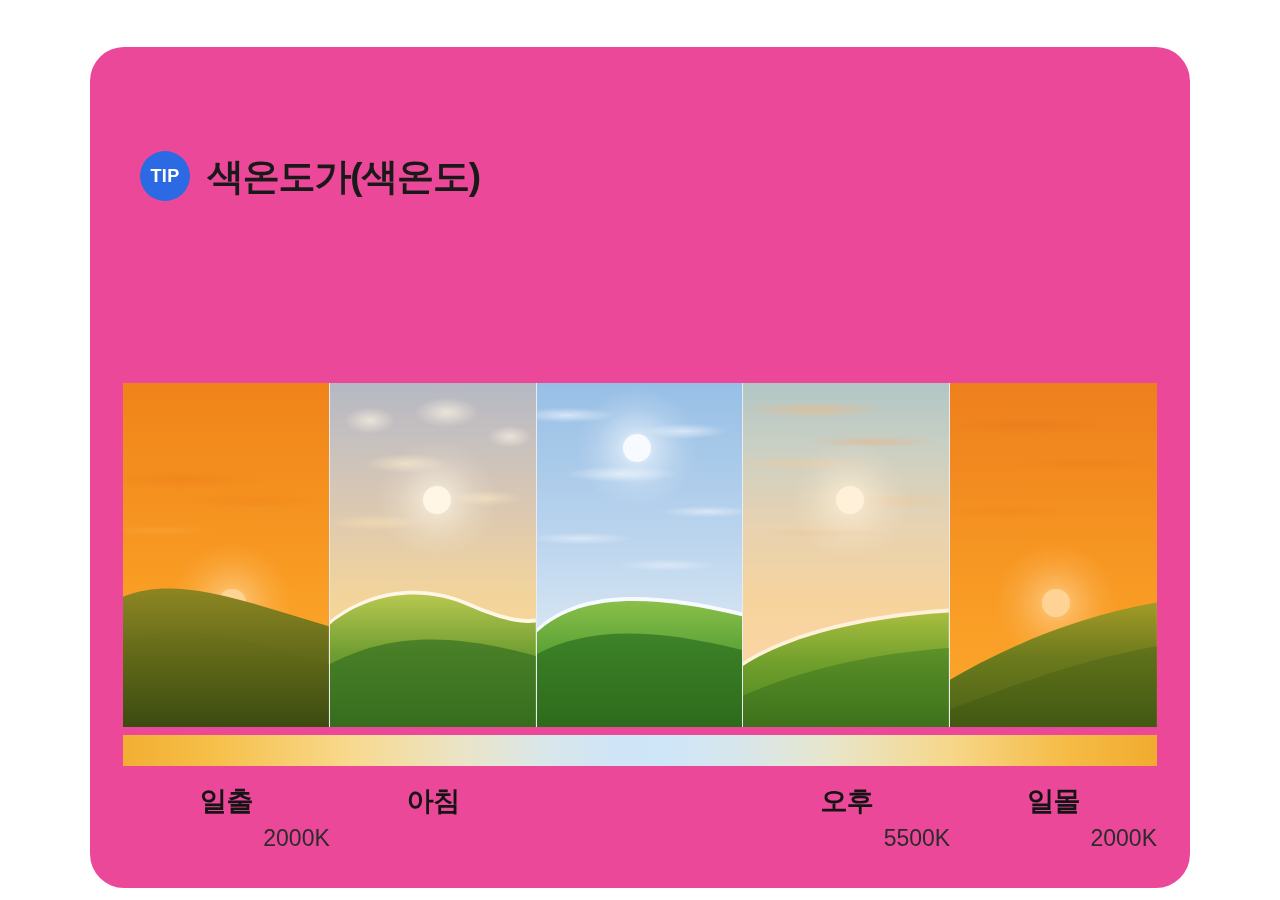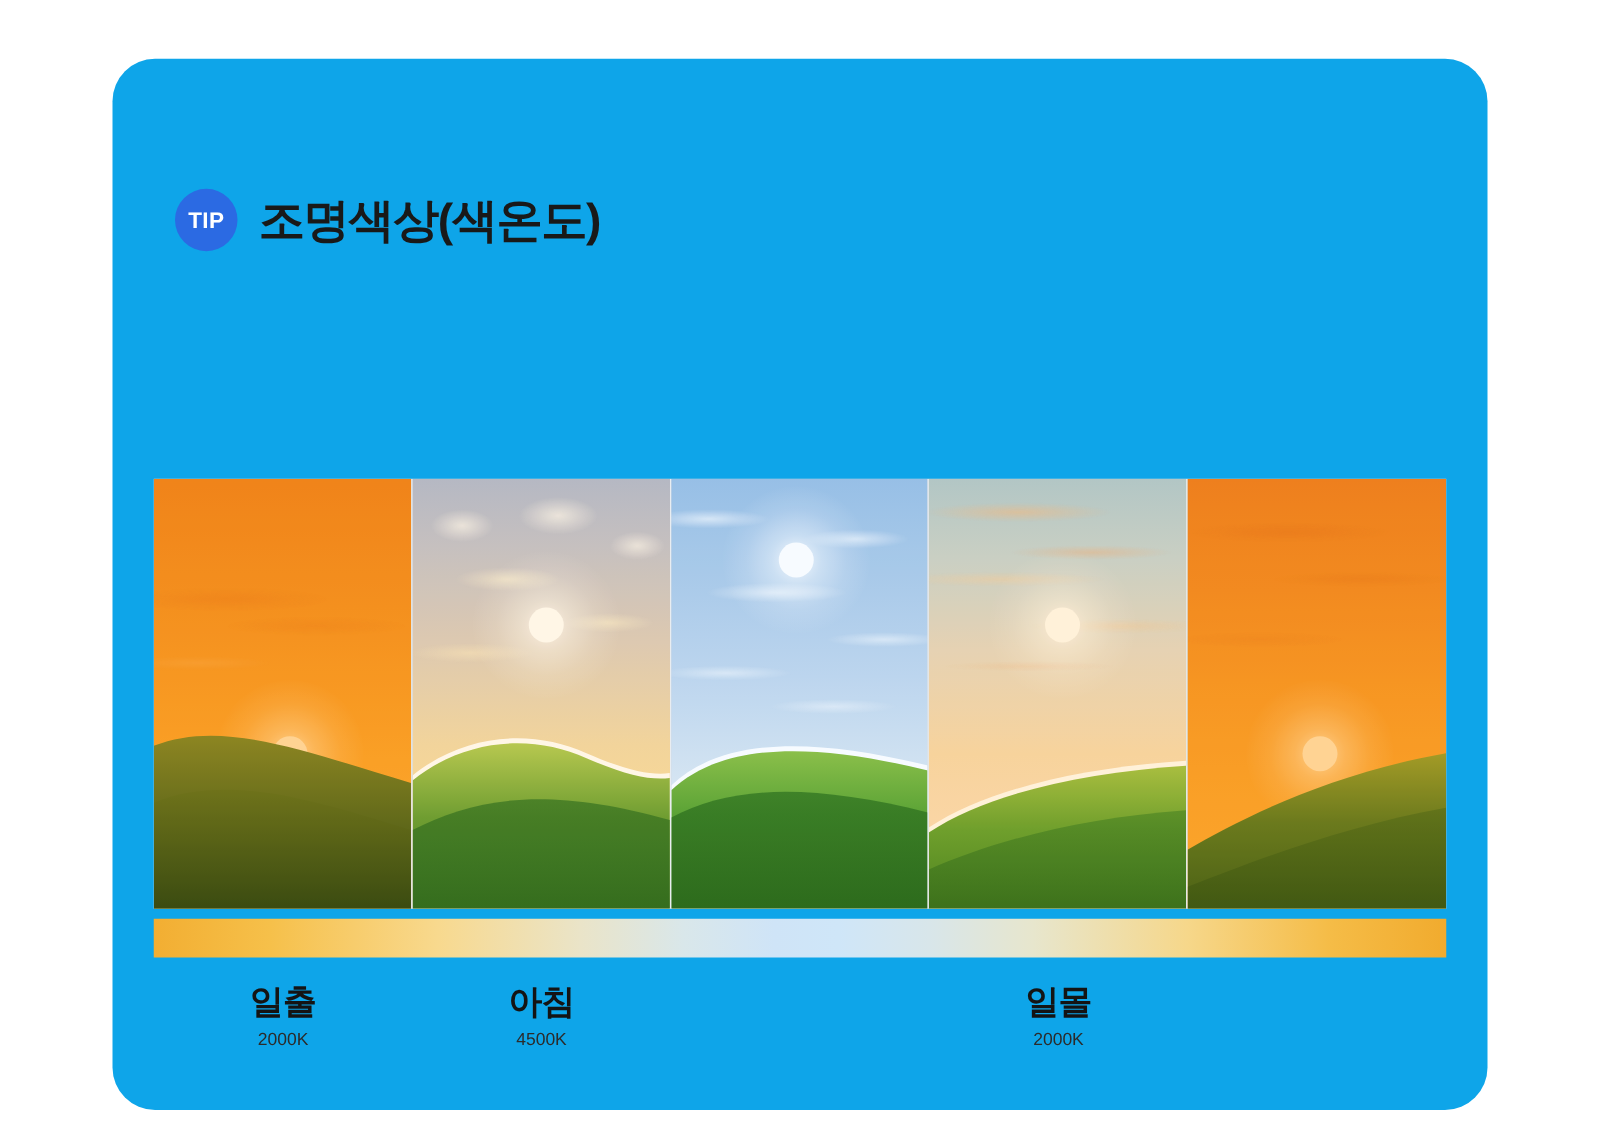--- a/index.html
+++ b/index.html
@@ -16,21 +16,21 @@
     -webkit-font-smoothing: antialiased;
   }
 
   
   .tip-card {
     position: absolute;
     left: 90px;
     top: 47px;
     width: 1100px;
     height: 841px;
-    background: #0ea5e9;
+    background: #ec4899;
     border-radius: 34px;
     box-sizing: border-box;
     text-decoration: underline;
   }
 
   
   .tip-header {
     position: absolute;
     left: 50px;
     top: 104px;
@@ -189,35 +189,36 @@
     text-align: center;
   }
   .label-name {
     font-size: 27px;
     font-weight: bold;
     color: #141414;
     letter-spacing: -0.6px;
     line-height: 1.35;
   }
   .label-kelvin {
-    font-size: 14px;
+    font-size: 23px;
     color: #2b2b2b;
     letter-spacing: 0px;
     line-height: 1.55;
     margin-top: 2px;
+    text-align: right;
   }
 </style>
 </head>
 <body>
 
 <div class="tip-card">
 
   <div class="tip-header">
     <div class="tip-badge">TIP</div>
-    <div class="tip-title">조명색상(색온도)</div>
+    <div class="tip-title">색온도가(색온도)</div>
   </div>
 
 
   <div class="strip">
 
     <div class="panel">
       <div class="sky" style="background:linear-gradient(to bottom,#f09f2c 0%,#f4ae34 30%,#f9bd3d 58%,#fcc94a 80%,#fbcf57 100%);"></div>
       <div class="clouds" style="background:
              radial-gradient(ellipse 52% 5% at 30% 36%, rgba(232,140,40,0.38), rgba(232,140,40,0) 70%),
              radial-gradient(ellipse 46% 4% at 62% 44%, rgba(232,140,40,0.30), rgba(232,140,40,0) 70%),
@@ -366,23 +367,26 @@
 
   <div class="temp-bar"></div>
 
   <div class="labels">
     <div class="label-col">
       <div class="label-name">일출</div>
       <div class="label-kelvin">2000K</div>
     </div>
     <div class="label-col">
       <div class="label-name">아침</div>
-      <div class="label-kelvin">4500K</div>
-    </div>
-    <div class="label-col">
+    </div>
+    <div class="label-col">
+    </div>
+    <div class="label-col">
+      <div class="label-name">오후</div>
+      <div class="label-kelvin">5500K</div>
     </div>
     <div class="label-col">
       <div class="label-name">일몰</div>
       <div class="label-kelvin">2000K</div>
     </div>
   </div>
 
 </div>
 
 </body></html>

